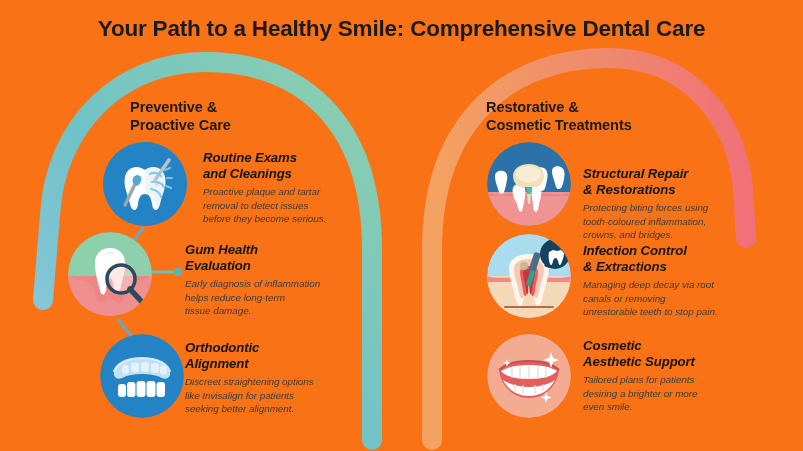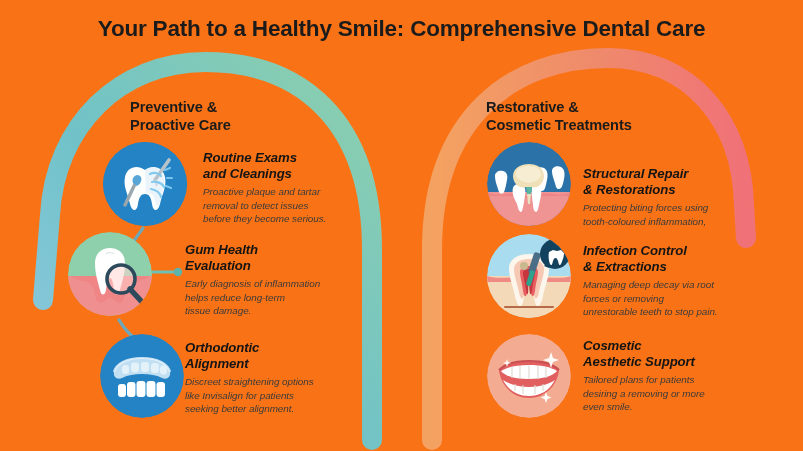--- a/index.html
+++ b/index.html
@@ -238,20 +238,21 @@
       </svg>
     </div>
     <div class="item-text" style="left:583px; top:166px; width:175px;">
       <div class="item-title">
         <div>Structural Repair</div>
         <div>&amp; Restorations</div>
       </div>
       <div class="item-desc">
         <span>Protecting biting forces using</span>
         <span>tooth-coloured inflammation,</span>
+        <span>crowns, and bridges.</span>
       </div>
     </div>
   </div>
 
   <div class="item">
     <div class="item-icon" style="left:487px; top:234px; width:84px; height:84px;">
       <svg viewBox="0 0 84 84" width="84" height="84">
         <circle cx="42" cy="42" r="42" fill="#a9dcee"></circle>
         <path d="M0 42 L84 42 L84 58 C84 72 68 84 42 84 C16 84 0 72 0 58 Z" fill="#f3d9b8"></path>
         <path d="M0 42 C14 46 22 42 34 44 C40 45 40 47 42 47 C44 47 46 45 52 44 C64 42 72 46 84 42 L84 48 L0 48 Z" fill="#ef8a85"></path>
@@ -271,21 +272,21 @@
         <path d="M57 32 L61 28 L62 34 Z" fill="#12425e"></path>
       </svg>
     </div>
     <div class="item-text" style="left:583px; top:243px; width:180px;">
       <div class="item-title">
         <div>Infection Control</div>
         <div>&amp; Extractions</div>
       </div>
       <div class="item-desc">
         <span>Managing deep decay via root</span>
-        <span>forces or removing</span>
+        <span>canals or removing</span>
         <span>unrestorable teeth to stop pain.</span>
       </div>
     </div>
   </div>
 
   <div class="item">
     <div class="item-icon" style="left:487px; top:334px; width:84px; height:84px;">
       <svg viewBox="0 0 84 84" width="84" height="84">
         <circle cx="42" cy="42" r="42" fill="#f3ab92"></circle>
         <path d="M12 36 C18 30 30 27 42 27 C54 27 66 30 72 36 C70 52 58 64 42 64 C26 64 14 52 12 36 Z" fill="#e25f5f"></path>
@@ -310,19 +311,19 @@
         </g>
       </svg>
     </div>
     <div class="item-text" style="left:583px; top:338px; width:180px;">
       <div class="item-title">
         <div>Cosmetic</div>
         <div>Aesthetic Support</div>
       </div>
       <div class="item-desc">
         <span>Tailored plans for patients</span>
-        <span>desiring a removing or more</span>
+        <span>desiring a brighter or more</span>
         <span>even smile.</span>
       </div>
     </div>
   </div>
 
 </div>
 
 </body></html>

